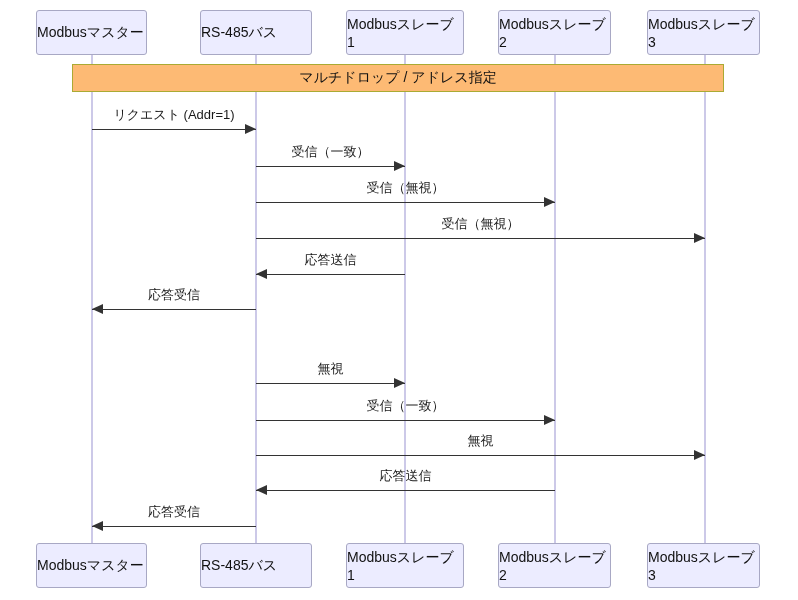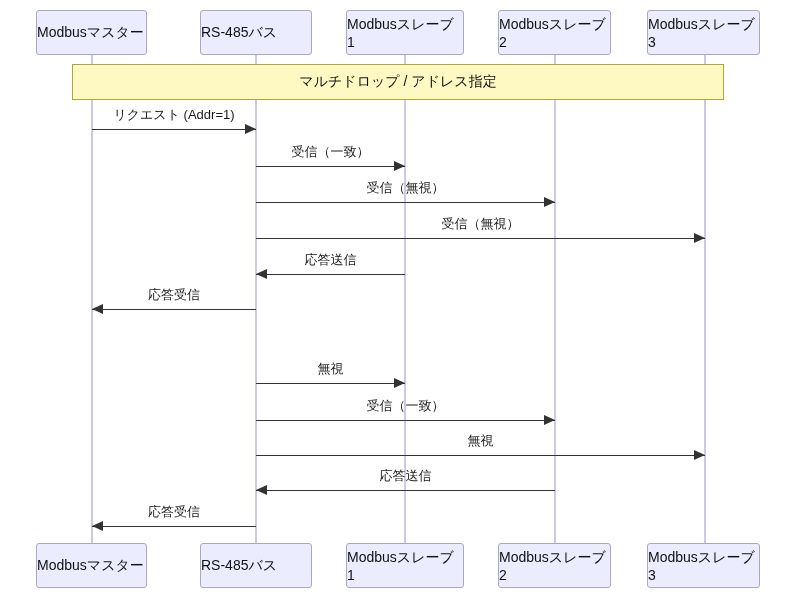--- a/index.html
+++ b/index.html
@@ -32,22 +32,22 @@
     align-items: center;
     font-size: 14px;
     color: #111111;
     z-index: 2;
   }
   .note {
     position: absolute;
     left: 72px;
     top: 64px;
     width: 652px;
-    height: 36px;
-    background: #fef9c3;
+    height: 28px;
+    background: #fdba74;
     border: 1px solid #aaaa33;
     display: flex;
     align-items: center;
     justify-content: center;
     font-size: 14px;
     color: #111111;
     z-index: 3;
     text-align: center;
   }
   .msg {

